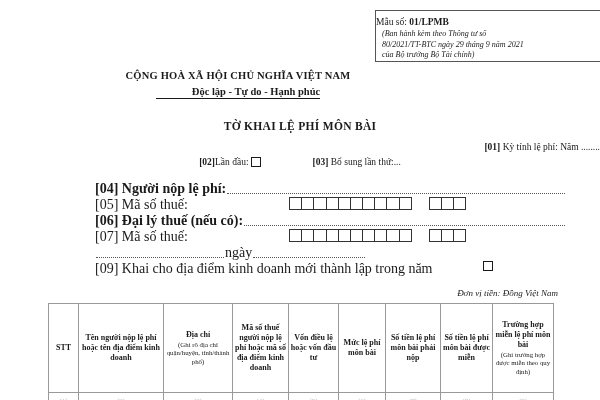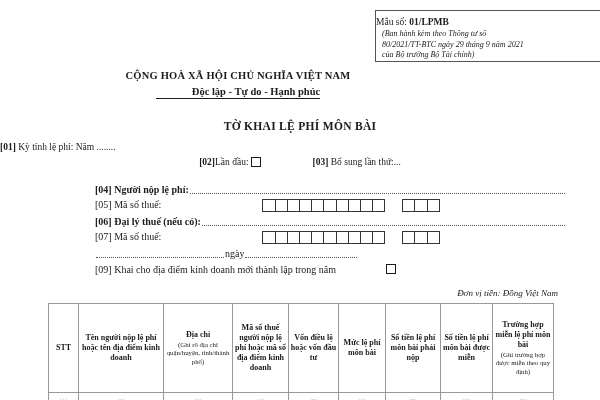--- a/index.html
+++ b/index.html
@@ -75,21 +75,21 @@
     font-weight: bold;
     letter-spacing: 0.3px;
   }
 
   
   .period-line {
     position: absolute;
     left: 0;
     top: 142px;
     width: 600px;
-    text-align: left;
+    text-align: right;
     font-size: 9.5px;
   }
   .period-line .code { font-weight: bold; }
 
   .supplement-line {
     position: absolute;
     left: 0;
     top: 157px;
     width: 600px;
     font-size: 9.5px;
@@ -110,21 +110,21 @@
     vertical-align: -1px;
     margin-left: 2px;
   }
 
   
   .fields {
     position: absolute;
     left: 95px;
     top: 181px;
     width: 470px;
-    font-size: 10px;
+    font-size: 14px;
   }
   .frow {
     display: flex;
     align-items: center;
     height: 16px;
   }
   .frow.bold { font-weight: bold; }
   .flabel { white-space: nowrap; }
   .dots {
     flex: 1;

